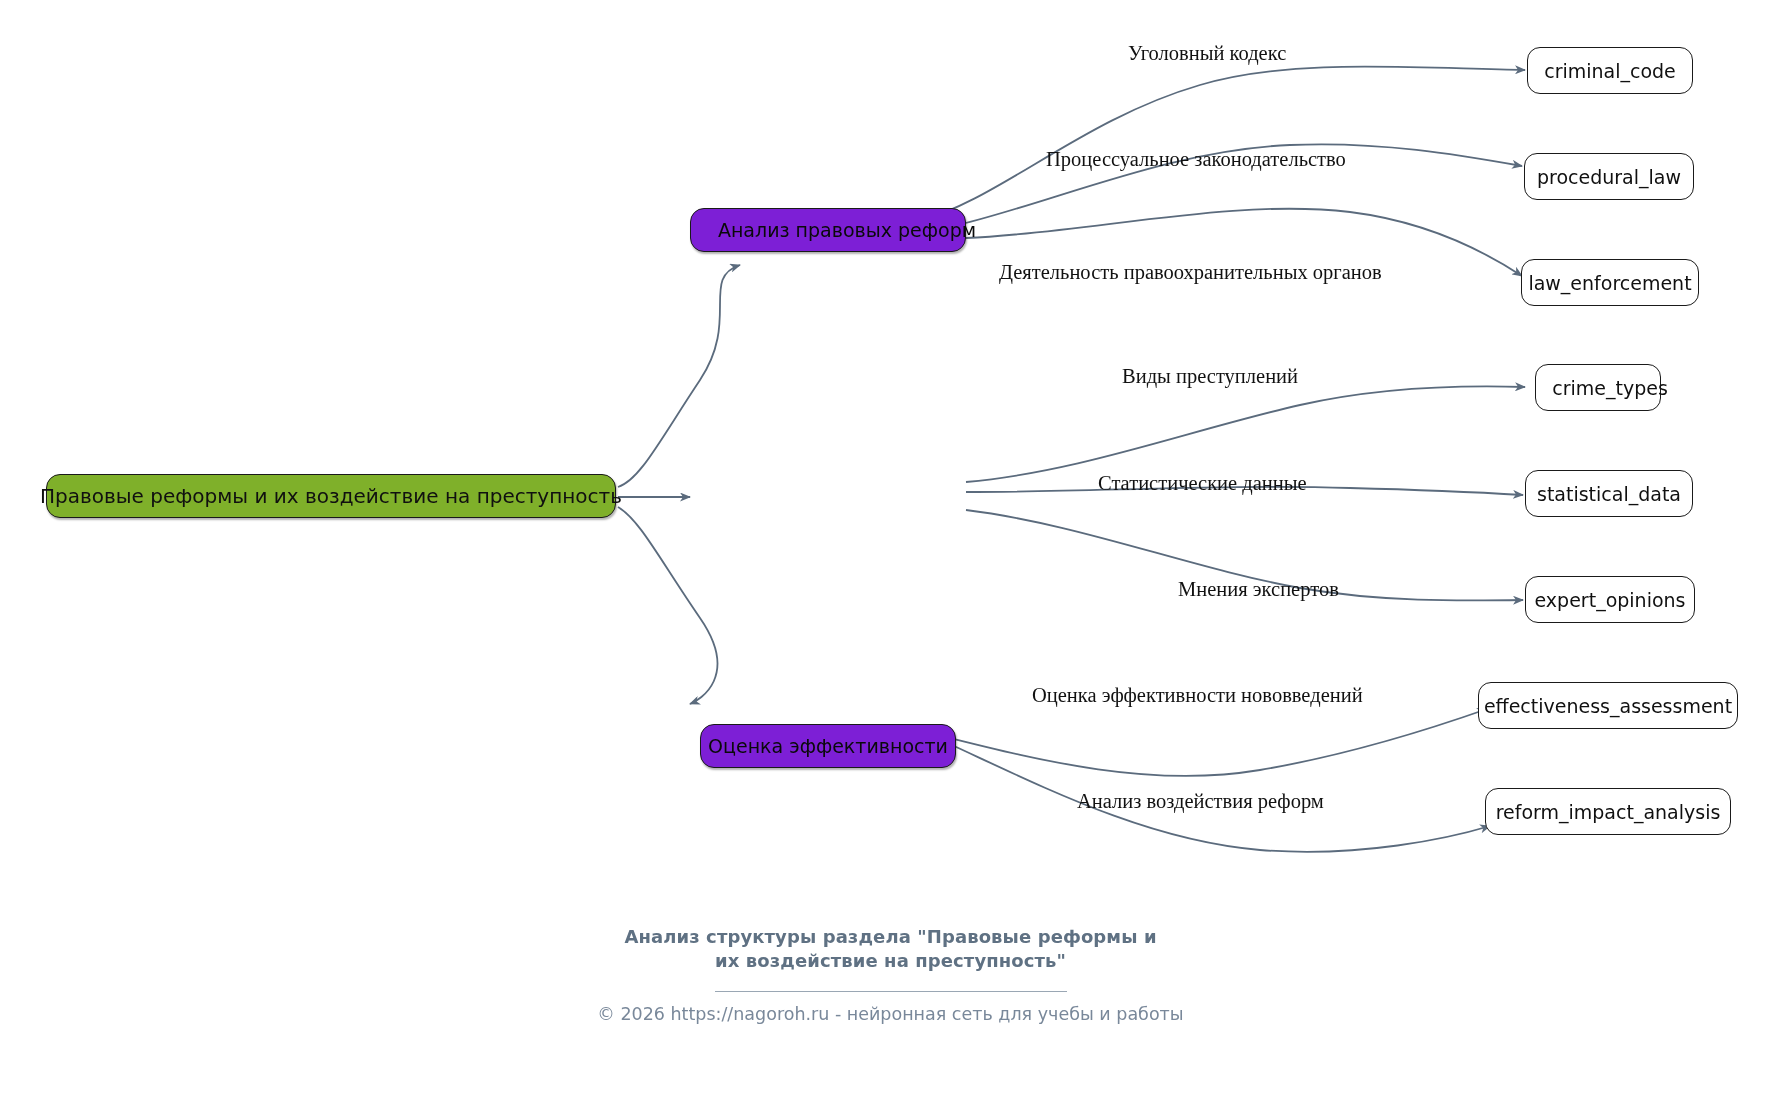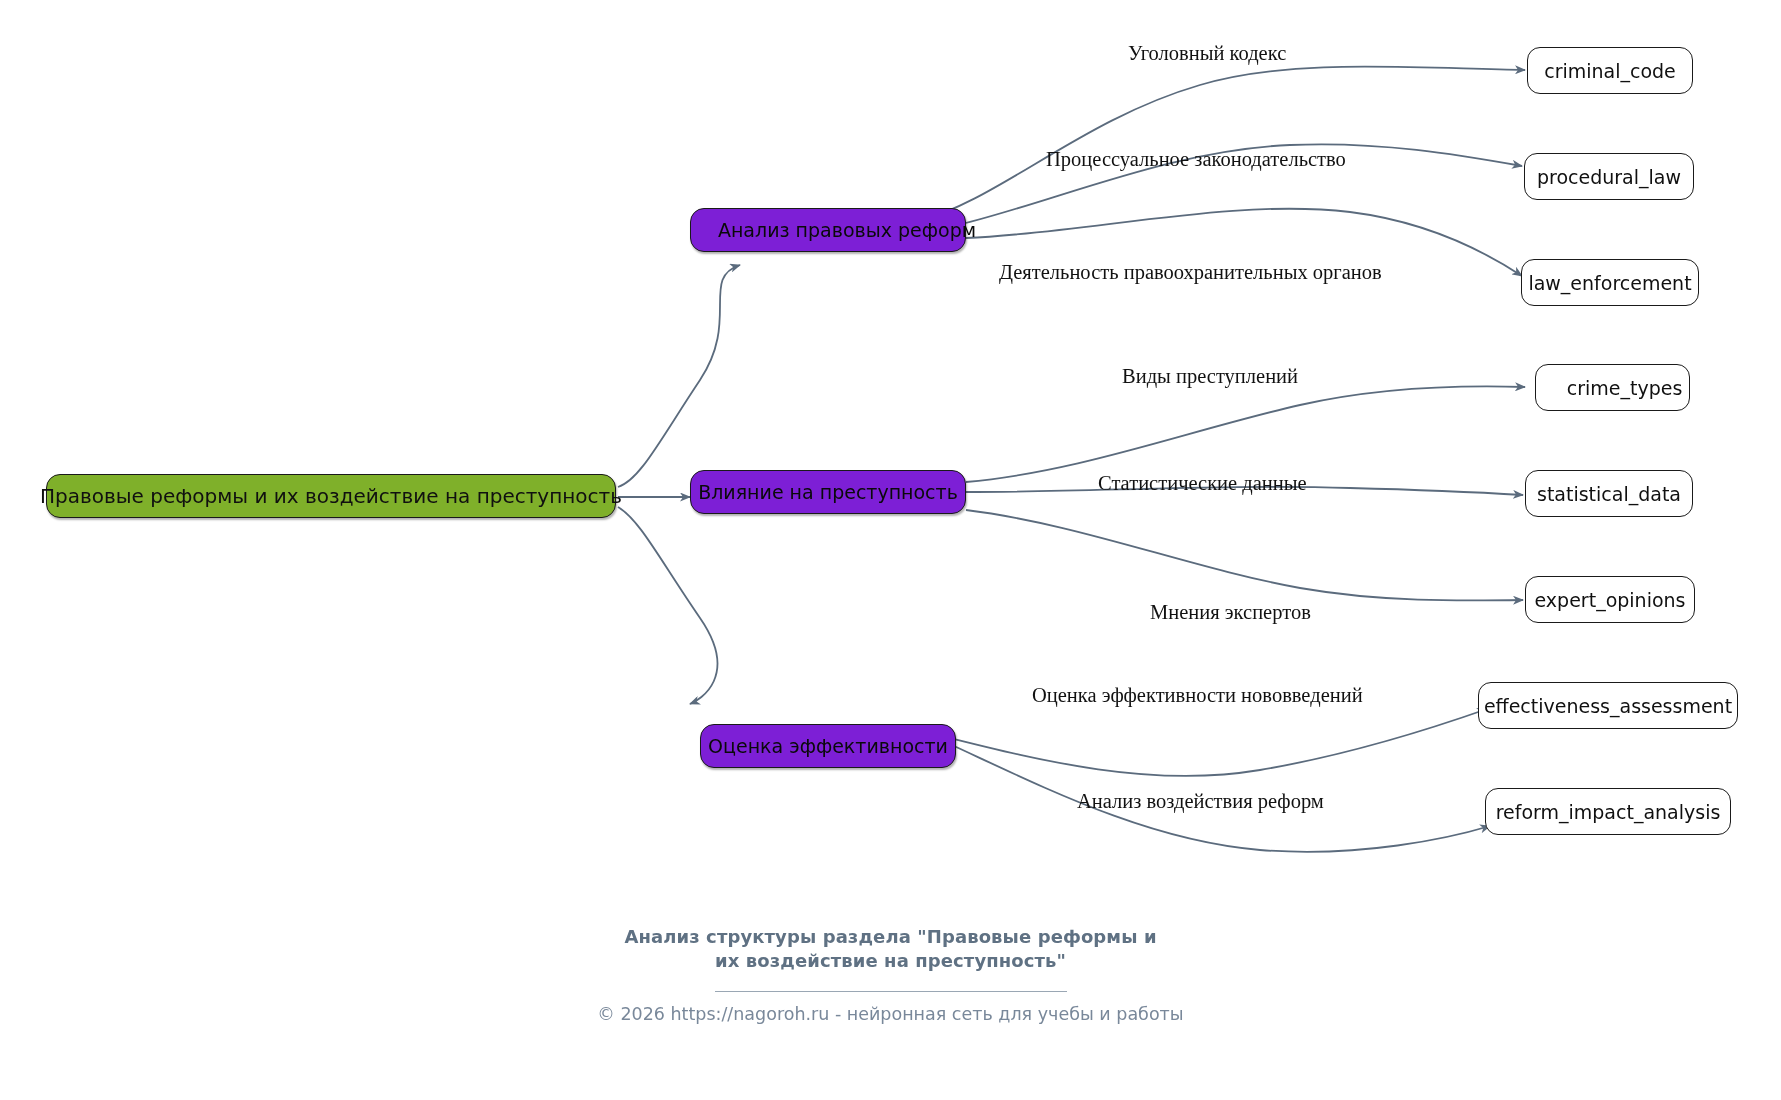--- a/index.html
+++ b/index.html
@@ -130,41 +130,38 @@
   </svg>
 
   <div class="node-box node-root" style="left:46px; top:474px; width:570px; height:44px;">
     <span>Правовые реформы и их воздействие на преступность</span>
   </div>
 
   <div class="node-box node-branch" style="left:690px; top:208px; width:276px; height:44px;padding-left:38px;">
     <span>Анализ правовых реформ</span>
   </div>
 
-  <div class="node-box node-branch" style="left:690px; top:470px; width:276px; height:44px;">
-    <span>Влияние на преступность</span>
-  </div>
 
   <div class="node-box node-branch" style="left:700px; top:688px; width:256px; height:44px;margin-top:36px;">
     <span>Оценка эффективности</span>
   </div>
 
   <div class="node-box node-leaf" style="left:1527px; top:47px; width:166px; height:47px;">
     <span>criminal_code</span>
   </div>
 
   <div class="node-box node-leaf" style="left:1524px; top:153px; width:170px; height:47px;text-align:right;">
     <span>procedural_law</span>
   </div>
 
   <div class="node-box node-leaf" style="left:1521px; top:259px; width:178px; height:47px;">
     <span>law_enforcement</span>
   </div>
 
-  <div class="node-box node-leaf" style="left:1535px; top:364px; width:155px; height:47px;padding-left:24px;">
+  <div class="node-box node-leaf" style="left:1535px; top:364px; width:126px; height:47px;padding-left:24px;">
     <span>crime_types</span>
   </div>
 
   <div class="node-box node-leaf" style="left:1525px; top:470px; width:168px; height:47px;">
     <span>statistical_data</span>
   </div>
 
   <div class="node-box node-leaf" style="left:1525px; top:576px; width:170px; height:47px;">
     <span>expert_opinions</span>
   </div>
@@ -180,21 +177,21 @@
   <div class="edge-label" style="left:1128px; top:42px;">Уголовный кодекс</div>
 
   <div class="edge-label" style="left:1046px; top:148px;">Процессуальное законодательство</div>
 
   <div class="edge-label" style="left:999px; top:261px;">Деятельность правоохранительных органов</div>
 
   <div class="edge-label" style="left:1122px; top:365px;">Виды преступлений</div>
 
   <div class="edge-label" style="left:1098px; top:472px;">Статистические данные</div>
 
-  <div class="edge-label" style="left:1150px; top:578px;margin-top:23px;">Мнения экспертов</div>
+  <div class="edge-label" style="left:1178px; top:578px;">Мнения экспертов</div>
 
   <div class="edge-label" style="left:1032px; top:684px;">Оценка эффективности нововведений</div>
 
   <div class="edge-label" style="left:1077px; top:790px;">Анализ воздействия реформ</div>
 
   <div class="footer-wrap">
     <div class="footer-title">
       <div>Анализ структуры раздела "Правовые реформы и</div>
       <div>их воздействие на преступность"</div>
     </div>

